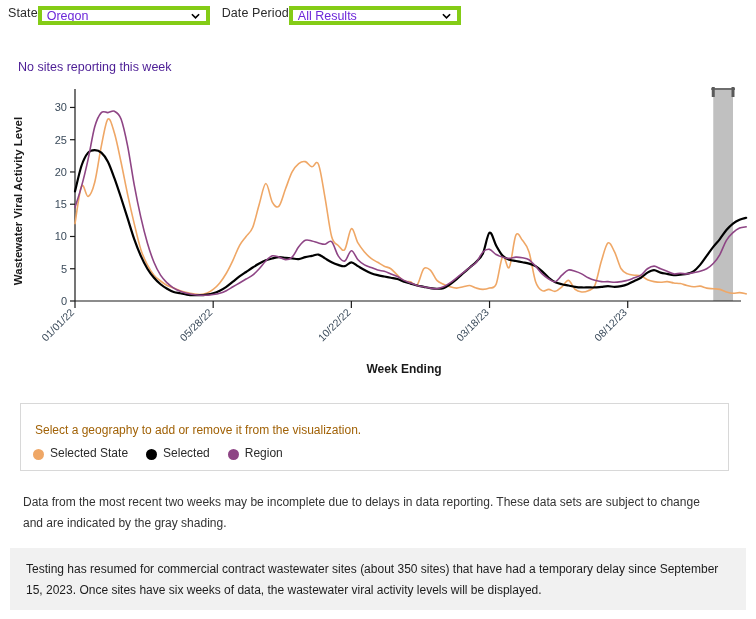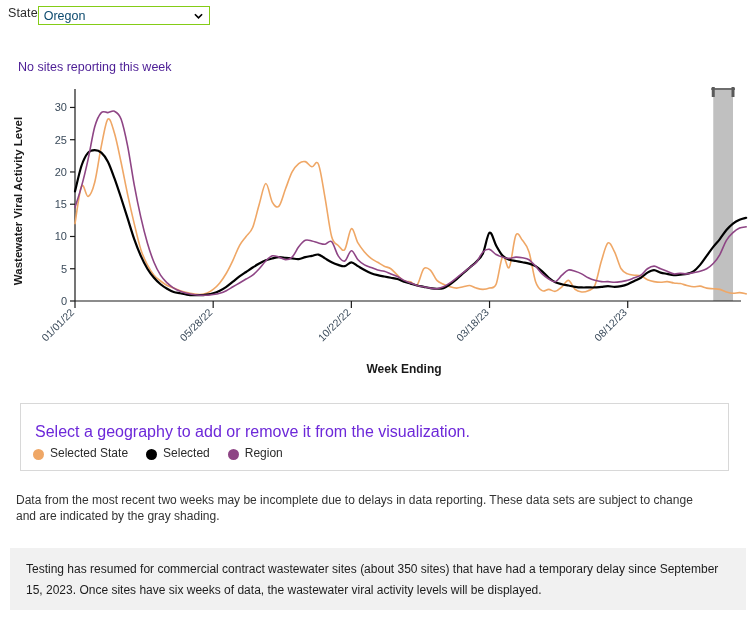--- a/index.html
+++ b/index.html
@@ -16,25 +16,25 @@
   
   .controls { position: absolute; left: 8px; top: 6px; display: flex; gap: 12px; }
   .control-group { display: flex; flex-direction: row; }
   .control-label {
     font-size: 12.5px; color: #2b2b2b; line-height: 14px;
     margin-bottom: 3px; letter-spacing: 0.1px;
   }
   .select-box {
     position: relative;
     width: 172px; height: 19px;
-    border: 1px solid #84cc16;
+    border: 4px solid #84cc16;
     background: #ffffff;
     display: flex; align-items: center;
     padding: 0 18px 0 5px;
-    font-size: 12.5px; color: #0c4a6e;
+    font-size: 12.5px; color: #6d28d9;
     cursor: pointer;
     white-space: nowrap; overflow: hidden;
   }
   .select-box .chev {
     position: absolute; right: 6px; top: 50%;
     transform: translateY(-50%);
     width: 9px; height: 9px;
     display: flex; align-items: center; justify-content: center;
   }
   .select-box .chev svg { display: block; }
@@ -55,34 +55,34 @@
   .xaxis-title { font-size: 12px; font-weight: bold; fill: #1a1a1a; }
 
   
   .legend-panel {
     position: absolute; left: 20px; top: 403px;
     width: 709px; height: 68px;
     border: 1px solid #d8d8d8; background: #ffffff;
   }
   .legend-instruction {
     position: absolute; left: 14px; top: 19px;
-    font-size: 16px; color: #6d28d9;
+    font-size: 12px; color: #a16207;
   }
   .legend-items {
     position: absolute; left: 12px; top: 42px;
     display: flex; align-items: center; gap: 18px;
   }
   .legend-item { display: flex; align-items: flex-end; gap: 6px; cursor: pointer; }
   .legend-dot { width: 11px; height: 11px; border-radius: 50%; display: inline-block; }
   .legend-text { font-size: 12px; color: #2b2b2b; }
 
   
   .footnote {
-    position: absolute; left: 16px; top: 492px; width: 690px;
-    font-size: 12px; line-height: 16px; color: #333333;
+    position: absolute; left: 23px; top: 492px; width: 690px;
+    font-size: 12px; line-height: 21px; color: #333333;
   }
 
   
   .alert-banner {
     position: absolute; left: 10px; top: 548px;
     width: 736px; height: 62px;
     background: #f1f1f1;
     padding-left: 7px;
   }
   .alert-text {
@@ -93,20 +93,31 @@
 </head>
 <body>
 
 <div id="root">
 
   <div class="controls">
     <div class="control-group">
       <div class="control-label">State</div>
       <div class="select-box">
         <span>Oregon</span>
+        <span class="chev">
+          <svg width="9" height="9" viewBox="0 0 10 10">
+              <path d="M1 3 L5 7 L9 3" stroke="#000" stroke-width="1.8" fill="none"></path>
+            </svg>
+        </span>
+      </div>
+    </div>
+    <div class="control-group">
+      <div class="control-label">Date Period</div>
+      <div class="select-box">
+        <span>All Results</span>
         <span class="chev">
           <svg width="9" height="9" viewBox="0 0 10 10">
               <path d="M1 3 L5 7 L9 3" stroke="#000" stroke-width="1.8" fill="none"></path>
             </svg>
         </span>
       </div>
     </div>
   </div>
 
   <div class="status-note">No sites reporting this week</div>

